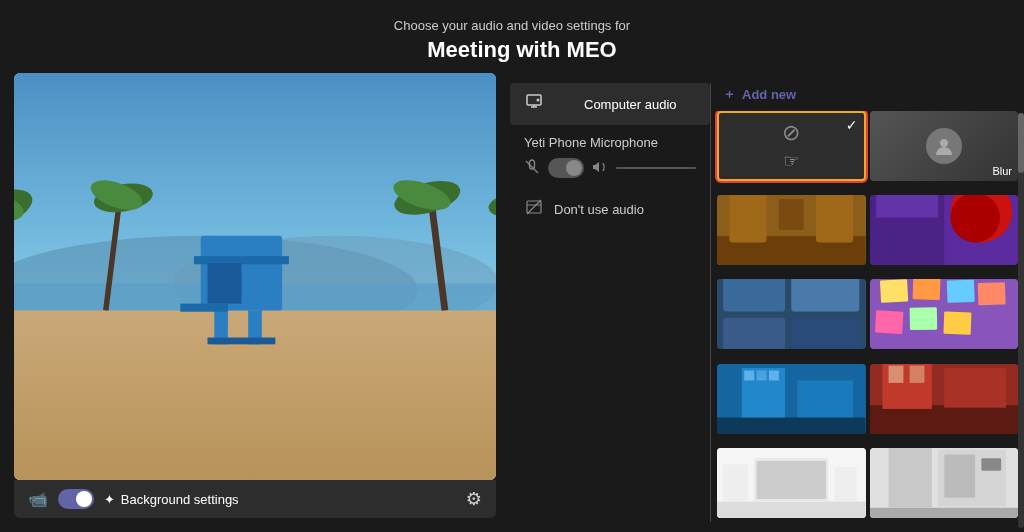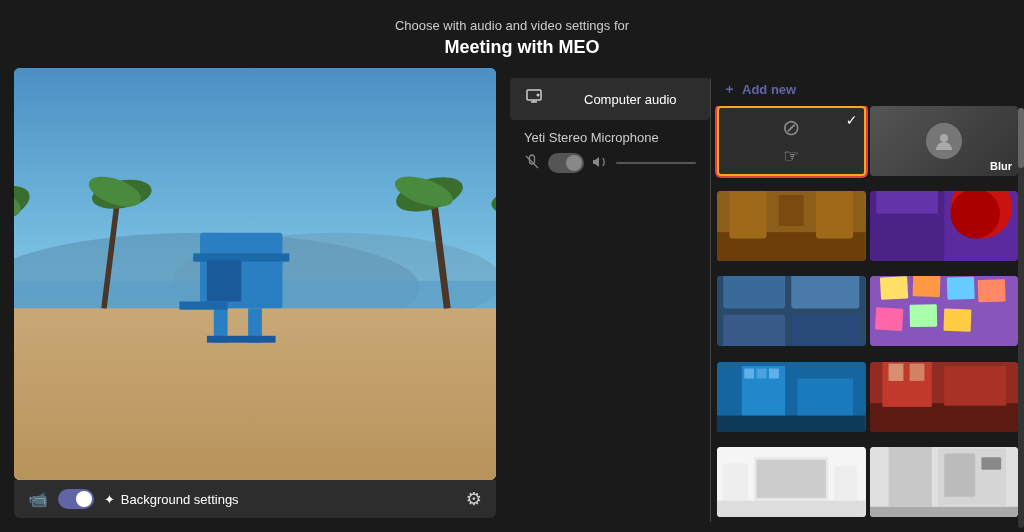--- a/index.html
+++ b/index.html
@@ -18,21 +18,21 @@
       text-align: center;
       padding: 18px 0 10px;
       flex-shrink: 0;
     }
     .top-bar .subtitle {
       font-size: 13px;
       color: #ccc;
       margin-bottom: 4px;
     }
     .top-bar .title {
-      font-size: 18px;
+      font-size: 22px;
       font-weight: 700;
       color: #fff;
       padding-left: 20px;
     }
 
     .main-content {
       display: flex;
       flex: 1;
       overflow: hidden;
     }
@@ -312,21 +312,21 @@
       width: 1px;
       background: #444;
       align-self: stretch;
       margin: 10px 0;
     }
   </style>
 </head>
 <body>
 
 <div class="top-bar">
-  <div class="subtitle">Choose with audio and video settings for</div>
+  <div class="subtitle">Choose your audio and video settings for</div>
   <div class="title">Meeting with MEO</div>
 </div>
 
 <div class="main-content">
 
   <div class="video-section">
     <div class="video-preview">
       <svg class="beach-scene" viewBox="0 0 480 300" preserveAspectRatio="xMidYMid slice">
 
         <defs>
@@ -391,62 +391,72 @@
           <rect x="2" y="2" width="14" height="10" rx="1" stroke="#ccc" stroke-width="1.5" fill="none"></rect>
           <line x1="6" y1="14" x2="12" y2="14" stroke="#ccc" stroke-width="1.5"></line>
           <line x1="9" y1="12" x2="9" y2="14" stroke="#ccc" stroke-width="1.5"></line>
           <circle cx="13" cy="7" r="1.5" fill="#ccc"></circle>
         </svg>
       </span>
       <span>Computer audio</span>
     </div>
 
     <div class="mic-row">
-      <div class="mic-label">Yeti Stereo Microphone</div>
+      <div class="mic-label">Yeti Phone Microphone</div>
       <div class="mic-controls">
         <span class="mic-mute-icon">
           <svg width="16" height="16" viewBox="0 0 16 16" fill="none">
             <path d="M8 1a2.5 2.5 0 0 1 2.5 2.5v4a2.5 2.5 0 0 1-5 0v-4A2.5 2.5 0 0 1 8 1z" stroke="#888" stroke-width="1.3" fill="none"></path>
             <line x1="2" y1="2" x2="14" y2="14" stroke="#888" stroke-width="1.3"></line>
           </svg>
         </span>
         <div class="mic-toggle"></div>
         <span class="volume-icon">
           <svg width="16" height="16" viewBox="0 0 16 16" fill="none">
             <path d="M3 6H1v4h2l4 3V3L3 6z" fill="#888"></path>
             <path d="M11 4.5c1.5 1 1.5 6 0 7" stroke="#888" stroke-width="1.2" fill="none" stroke-linecap="round"></path>
           </svg>
         </span>
         <div class="volume-bar"></div>
       </div>
     </div>
 
 
 
+    <div class="audio-option">
+      <span class="audio-icon">
+        <svg width="18" height="18" viewBox="0 0 18 18" fill="none">
+          <rect x="2" y="3" width="14" height="12" rx="1" stroke="#888" stroke-width="1.2" fill="none"></rect>
+          <line x1="2" y1="7" x2="16" y2="7" stroke="#888" stroke-width="1"></line>
+          <line x1="2" y1="16" x2="16" y2="2" stroke="#888" stroke-width="1.2"></line>
+        </svg>
+      </span>
+      <span>Don't use audio</span>
+    </div>
   </div>
 
   <div class="divider-line"></div>
 
   <div class="backgrounds-section">
     <div class="add-new-btn">
       <span>＋</span>
       <span>Add new</span>
     </div>
 
     <div class="thumbs-grid">
 
       <div class="thumb thumb-no-bg selected-thumb" style="border:2px solid #f5a623; box-shadow: 0 0 0 2px #e53e3e; position:relative;">
         <div class="no-bg-icon" style="display:flex;flex-direction:column;align-items:center;justify-content:center;height:100%;gap:4px;">
           <span style="font-size:22px;color:#888;">⊘</span>
           <span style="font-size:18px;color:#aaa;">☞</span>
         </div>
         <span class="check-mark">✓</span>
       </div>
 
-      <div class="thumb thumb-blur" style="position:relative;background:linear-gradient(135deg,#555,#333);display:flex;align-items:center;justify-content:center;font-weight:bold;">
+      <div class="thumb thumb-blur" style="position:relative;background:linear-gradient(135deg,#555,#333);display:flex;align-items:center;justify-content:center;">
         <div class="avatar-circle" style="width:36px;height:36px;background:#777;border-radius:50%;display:flex;align-items:center;justify-content:center;">
           <svg width="22" height="22" viewBox="0 0 22 22" fill="#aaa">
             <circle cx="11" cy="8" r="4"></circle>
             <path d="M3 20c0-4.4 3.6-8 8-8s8 3.6 8 8" fill="#aaa"></path>
           </svg>
         </div>
         <span class="blur-label" style="position:absolute;bottom:4px;right:6px;font-size:11px;color:#fff;">Blur</span>
       </div>
 
       <div class="thumb" style="background:linear-gradient(135deg,#8B6914 0%,#D4A017 40%,#6B4E1A 100%);position:relative;">

